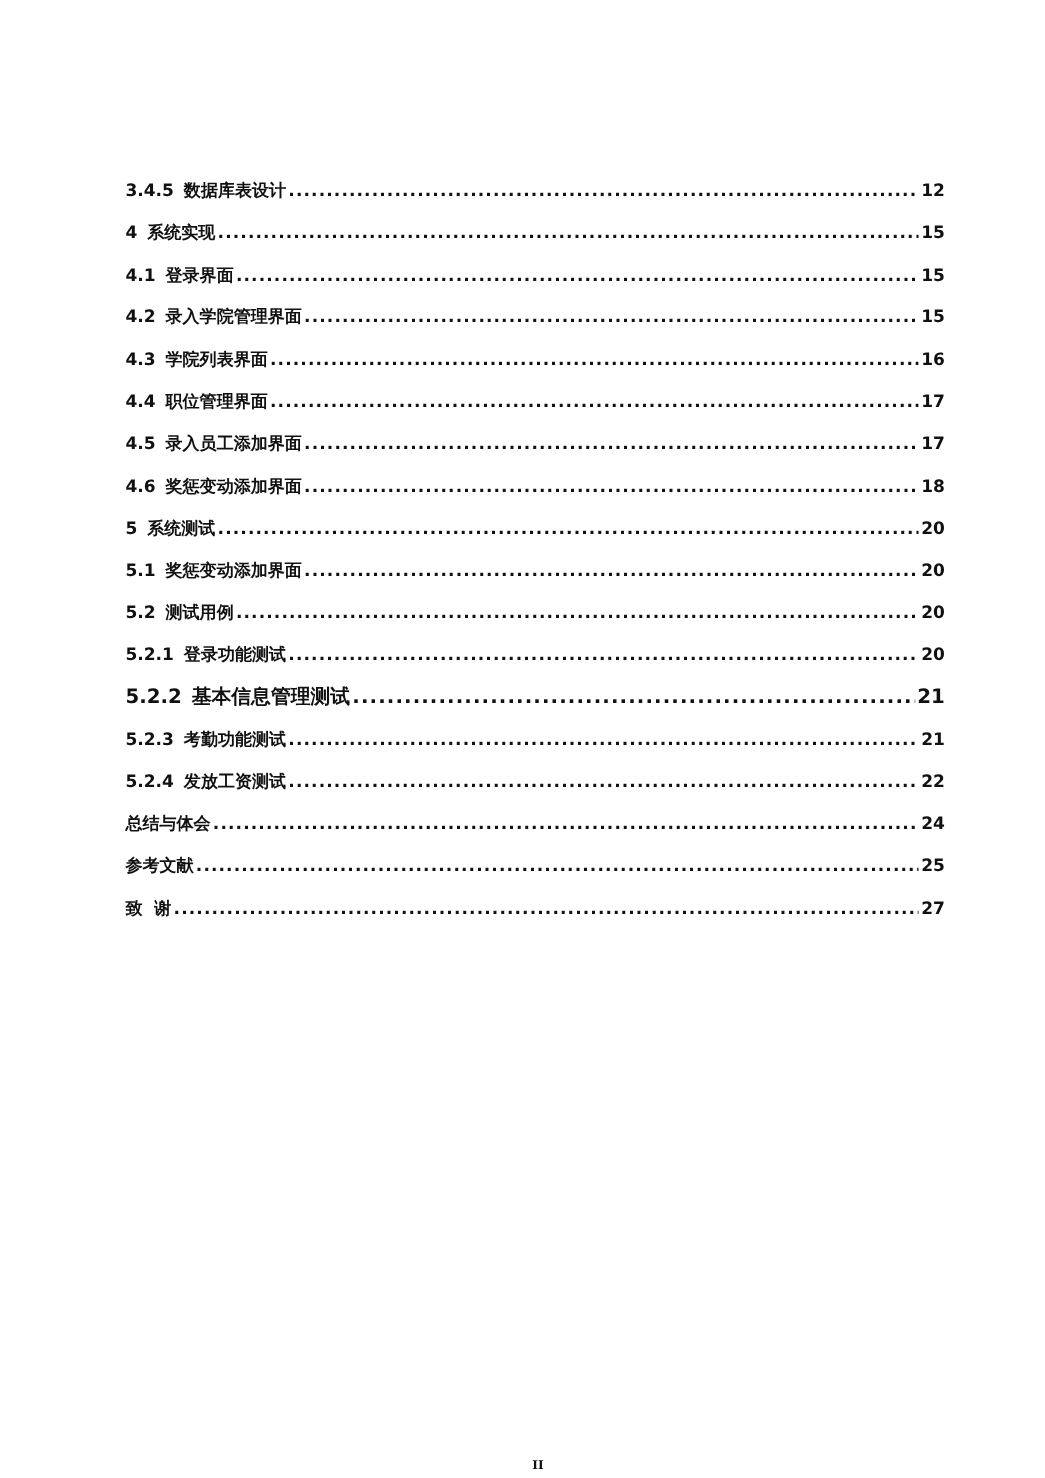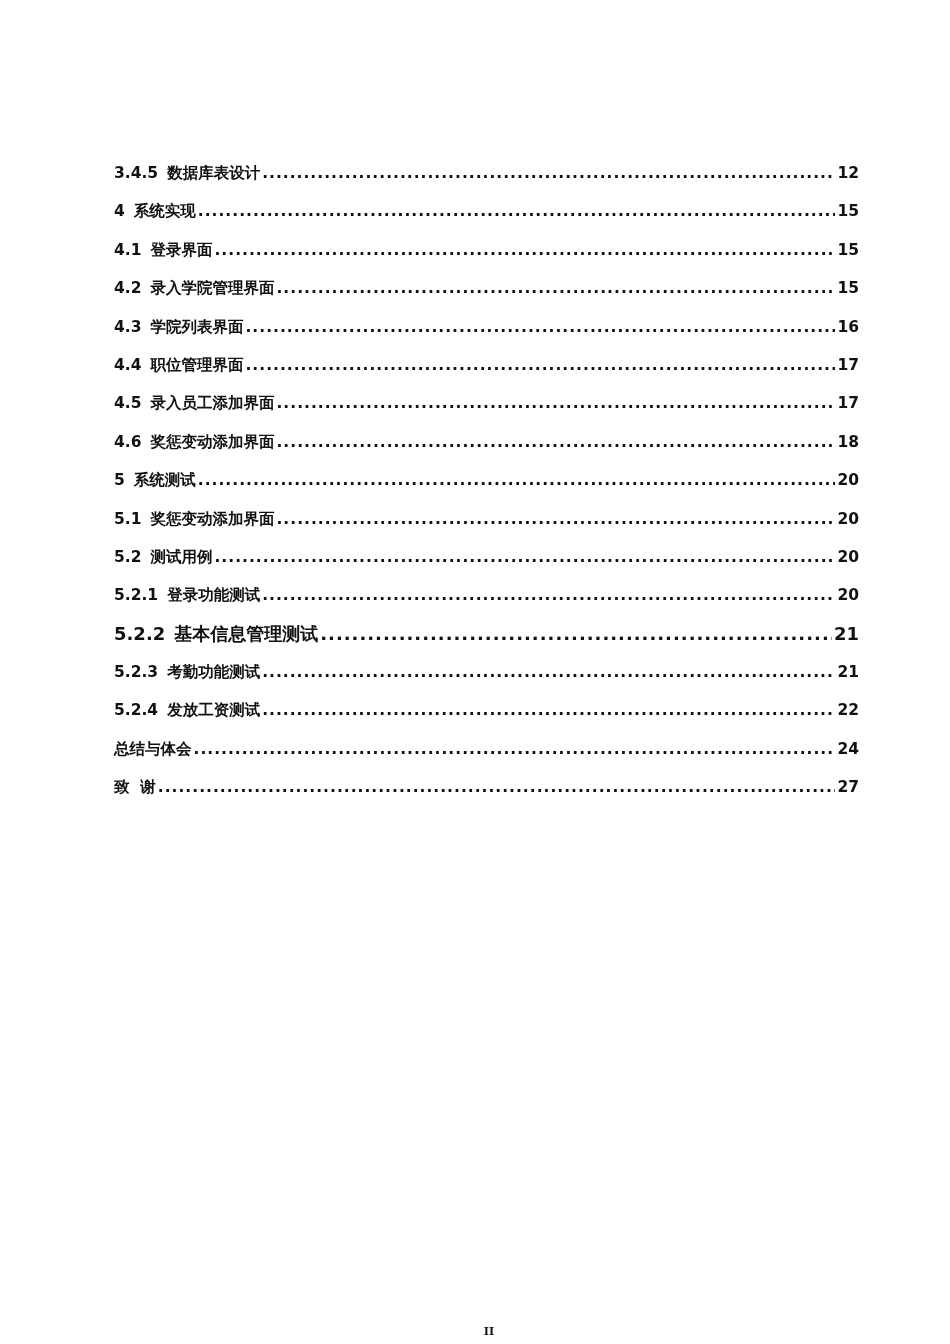--- a/index.html
+++ b/index.html
@@ -113,19 +113,24 @@
       <span class="title">发放工资测试</span>
       <span class="leader"></span>
       <span class="page">22</span>
     </div>
   <div class="toc-row">
       <span class="title">总结与体会</span>
       <span class="leader"></span>
       <span class="page">24</span>
     </div>
   <div class="toc-row">
+      <span class="title">参考文献</span>
+      <span class="leader"></span>
+      <span class="page">25</span>
+    </div>
+  <div class="toc-row">
       <span class="title" style="white-space:pre">致  谢</span>
       <span class="leader"></span>
       <span class="page">27</span>
     </div>
 </div>
 
 <div class="footer">II</div>
 
 </body></html>

